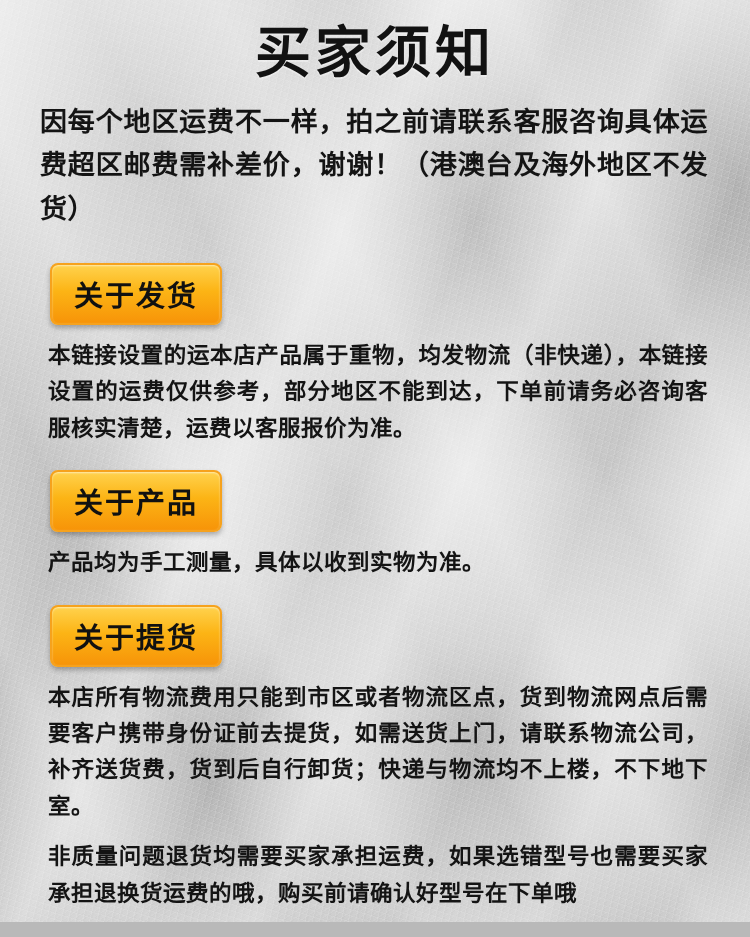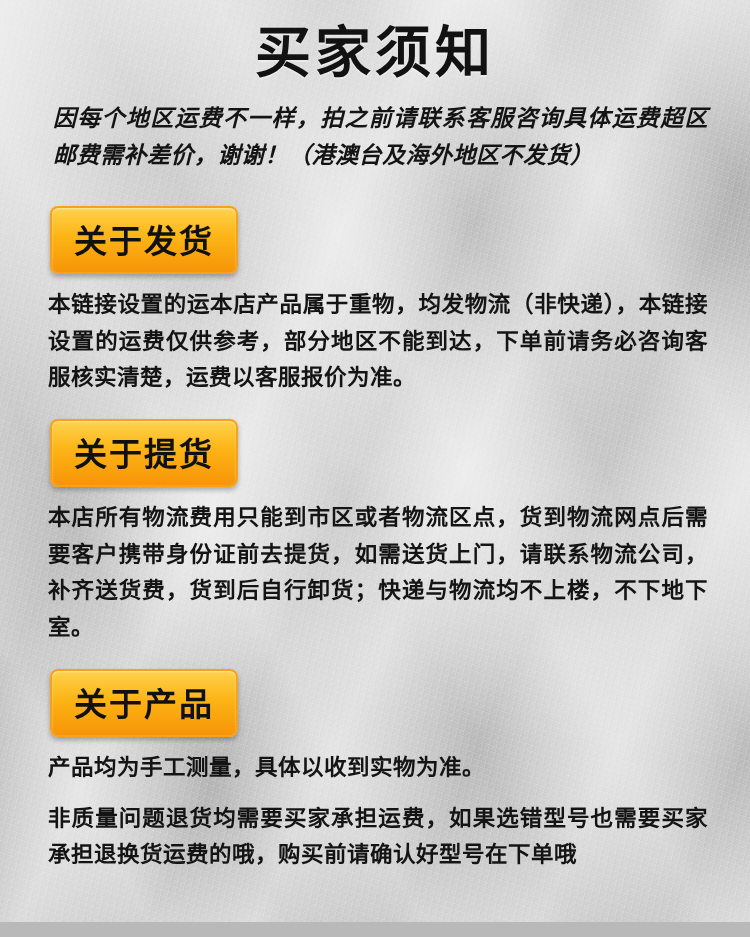--- a/index.html
+++ b/index.html
@@ -69,39 +69,38 @@
     font-weight: bold;
     color: #121212;
     letter-spacing: 4px;
     margin: 22px 0 16px 0;
     line-height: 1.1;
     text-shadow: 0 2px 0 rgba(255,255,255,0.35);
   }
 
   
   .intro {
-    font-size: 23px;
+    font-size: 27px;
     font-weight: bold;
     color: #141414;
     line-height: 1.62;
     letter-spacing: .5px;
-    margin: 0 14px 22px 25px;
+    margin: 0 14px 22px 12px;
     text-align: justify;
-    font-style: italic;
   }
 
   
   .section {
     margin-bottom: 4px;
   }
   .pill {
     display: inline-block;
     padding: 7px 22px 9px 22px;
     border-radius: 8px;
-    font-size: 33px;
+    font-size: 29px;
     font-weight: bold;
     color: #111;
     letter-spacing: 2px;
     margin: 10px 0 12px 22px;
     background: linear-gradient(180deg, #ffd24d 0%, #fcb415 45%, #f79408 100%);
     border: 2px solid #f6a21d;
     box-shadow: 0 3px 5px rgba(0,0,0,0.28), inset 0 1px 2px rgba(255,255,255,0.55);
   }
   .body-text {
     font-size: 22.5px;
@@ -122,27 +121,27 @@
     <h1 class="main-title">买家须知</h1>
 
     <p class="intro">因每个地区运费不一样，拍之前请联系客服咨询具体运费超区邮费需补差价，谢谢！（港澳台及海外地区不发货）</p>
 
     <div class="section">
       <div class="pill">关于发货</div>
       <p class="body-text">本链接设置的运本店产品属于重物，均发物流（非快递），本链接设置的运费仅供参考，部分地区不能到达，下单前请务必咨询客服核实清楚，运费以客服报价为准。</p>
     </div>
 
     <div class="section">
-      <div class="pill">关于提货</div>
-      <p class="body-text">本店所有物流费用只能到市区或者物流区点，货到物流网点后需要客户携带身份证前去提货，如需送货上门，请联系物流公司，补齐送货费，货到后自行卸货；快递与物流均不上楼，不下地下室。</p>
+      <div class="pill">关于产品</div>
+      <p class="body-text">产品均为手工测量，具体以收到实物为准。</p>
     </div>
 
     <div class="section">
-      <div class="pill">关于产品</div>
-      <p class="body-text">产品均为手工测量，具体以收到实物为准。</p>
+      <div class="pill">关于提货</div>
+      <p class="body-text">本店所有物流费用只能到市区或者物流区点，货到物流网点后需要客户携带身份证前去提货，如需送货上门，请联系物流公司，补齐送货费，货到后自行卸货；快递与物流均不上楼，不下地下室。</p>
     </div>
 
     <div class="section">
       <p class="body-text">非质量问题退货均需要买家承担运费，如果选错型号也需要买家承担退换货运费的哦，购买前请确认好型号在下单哦</p>
     </div>
 
   </div>
 </div>
 
 </body></html>

